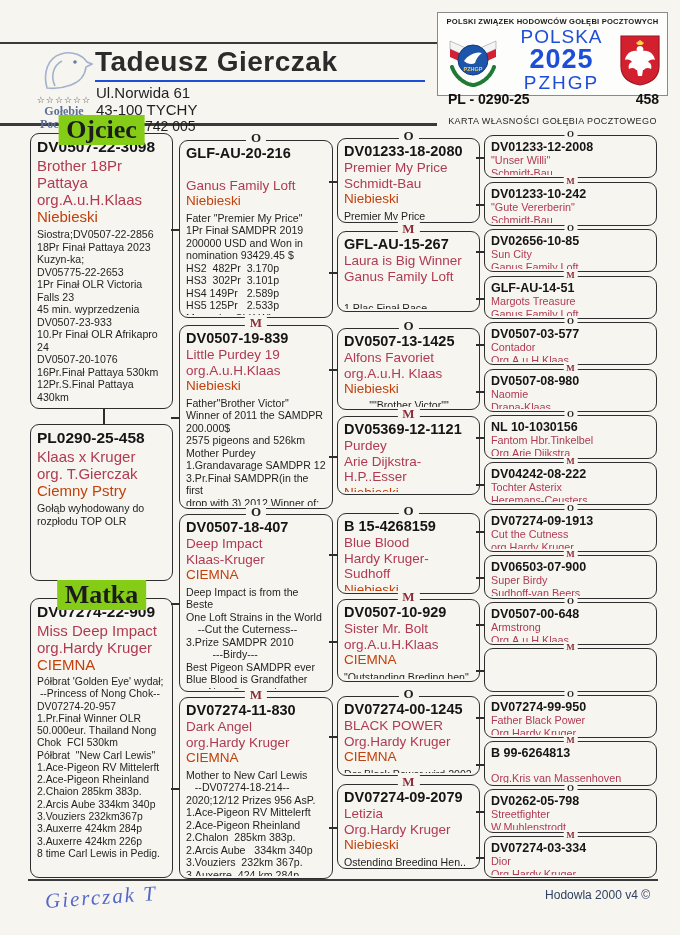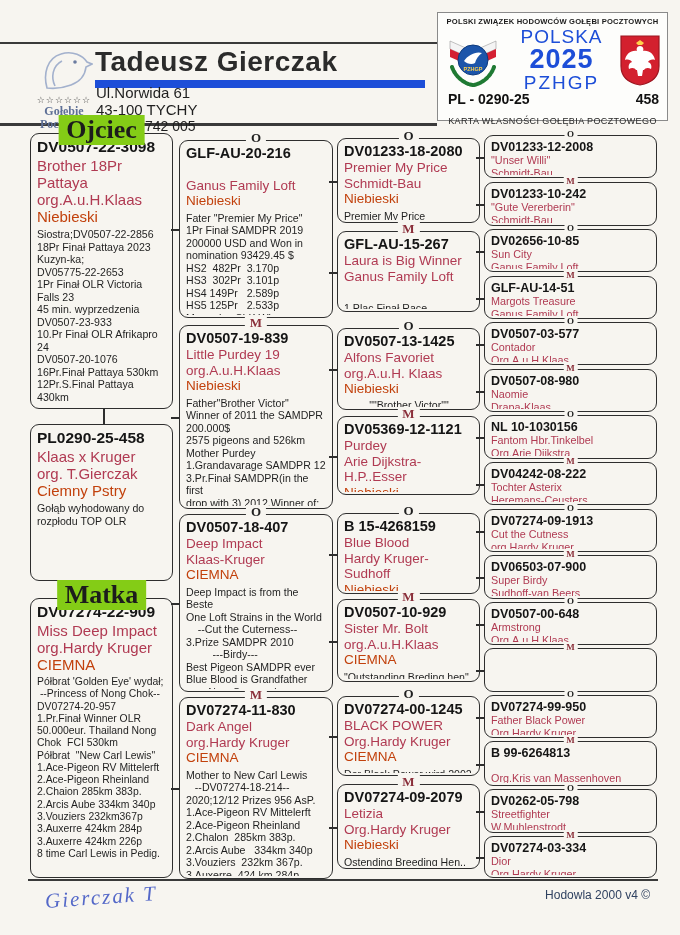--- a/index.html
+++ b/index.html
@@ -9,31 +9,31 @@
     font-family:"Liberation Sans",sans-serif;color:#1d1d1d;
   }
   
   .hrule{position:absolute;background:#3a3a3a;}
   #rule-top{left:0;top:42px;width:437px;height:2px;}
   #rule-mid{left:0;top:123px;width:437px;height:3px;}
   #rule-bottom{left:28px;top:879px;width:630px;height:2px;}
   #owner-name{
     position:absolute;left:95px;top:46px;width:330px;
     font-size:28px;font-weight:bold;color:#2b2b2b;letter-spacing:.5px;
-    border-bottom:8px solid #1d4ed8;padding-bottom:2px;
+    border-bottom:2px solid #1d4ed8;padding-bottom:2px;
   }
   .owner-line{position:absolute;left:96px;font-size:15px;color:#1f1f1f;}
   #owner-a1{top:84px;} #owner-a2{top:101px;} #owner-ph{top:118px;font-size:14px;}
   #logo-wrap{position:absolute;left:33px;top:48px;width:62px;text-align:center;}
   #logo-stars{font-size:9px;color:#4a4a4a;letter-spacing:1px;line-height:1;}
   .logo-cap{font-family:"Liberation Serif",serif;font-weight:bold;font-size:12px;
     color:#5d6f96;line-height:1.05;}
   
   #badge{
-    position:absolute;left:437px;top:12px;width:231px;height:109px;
+    position:absolute;left:437px;top:12px;width:231px;height:84px;
     background:#fdfdfb;border:1.5px solid #8a8a8a;box-sizing:border-box;
   }
   #badge-fed{font-size:7.6px;font-weight:bold;text-align:center;margin-top:4px;
     letter-spacing:.2px;color:#1a1a1a;white-space:nowrap;}
   #badge-row{display:flex;align-items:center;justify-content:space-between;
     padding:1px 6px 0 4px;}
   #badge-center{text-align:center;line-height:1;color:#1d4ed8;}
   #badge-country{font-size:19px;letter-spacing:1px;}
   #badge-year{font-size:27px;font-weight:900;letter-spacing:1px;}
   #badge-org{font-size:19px;letter-spacing:2px;}

